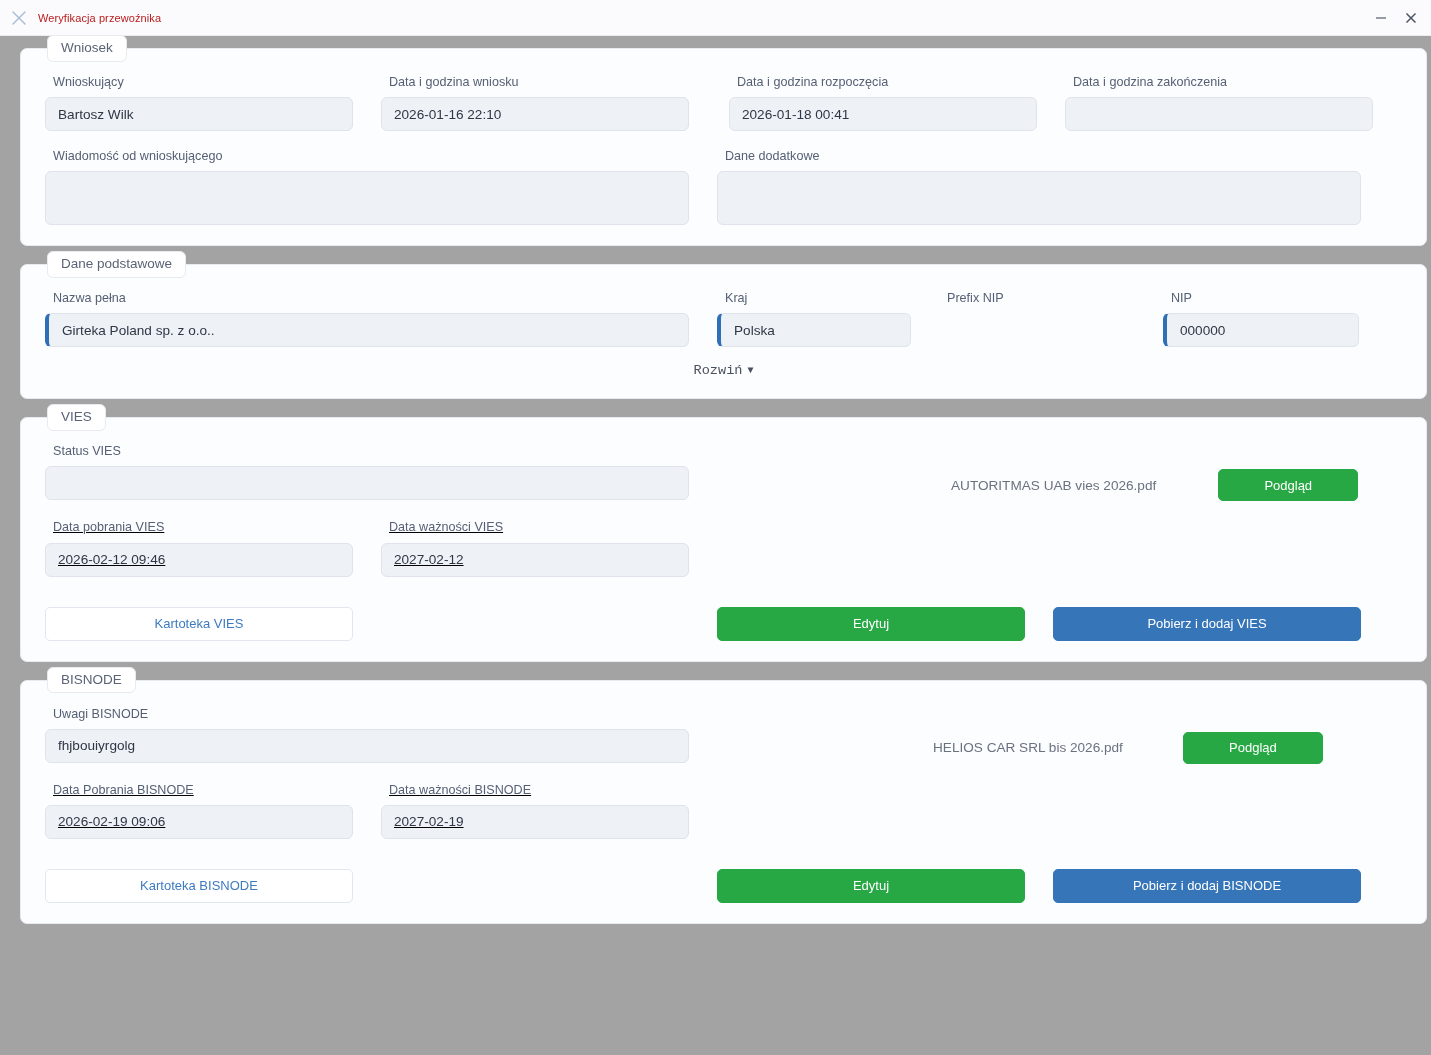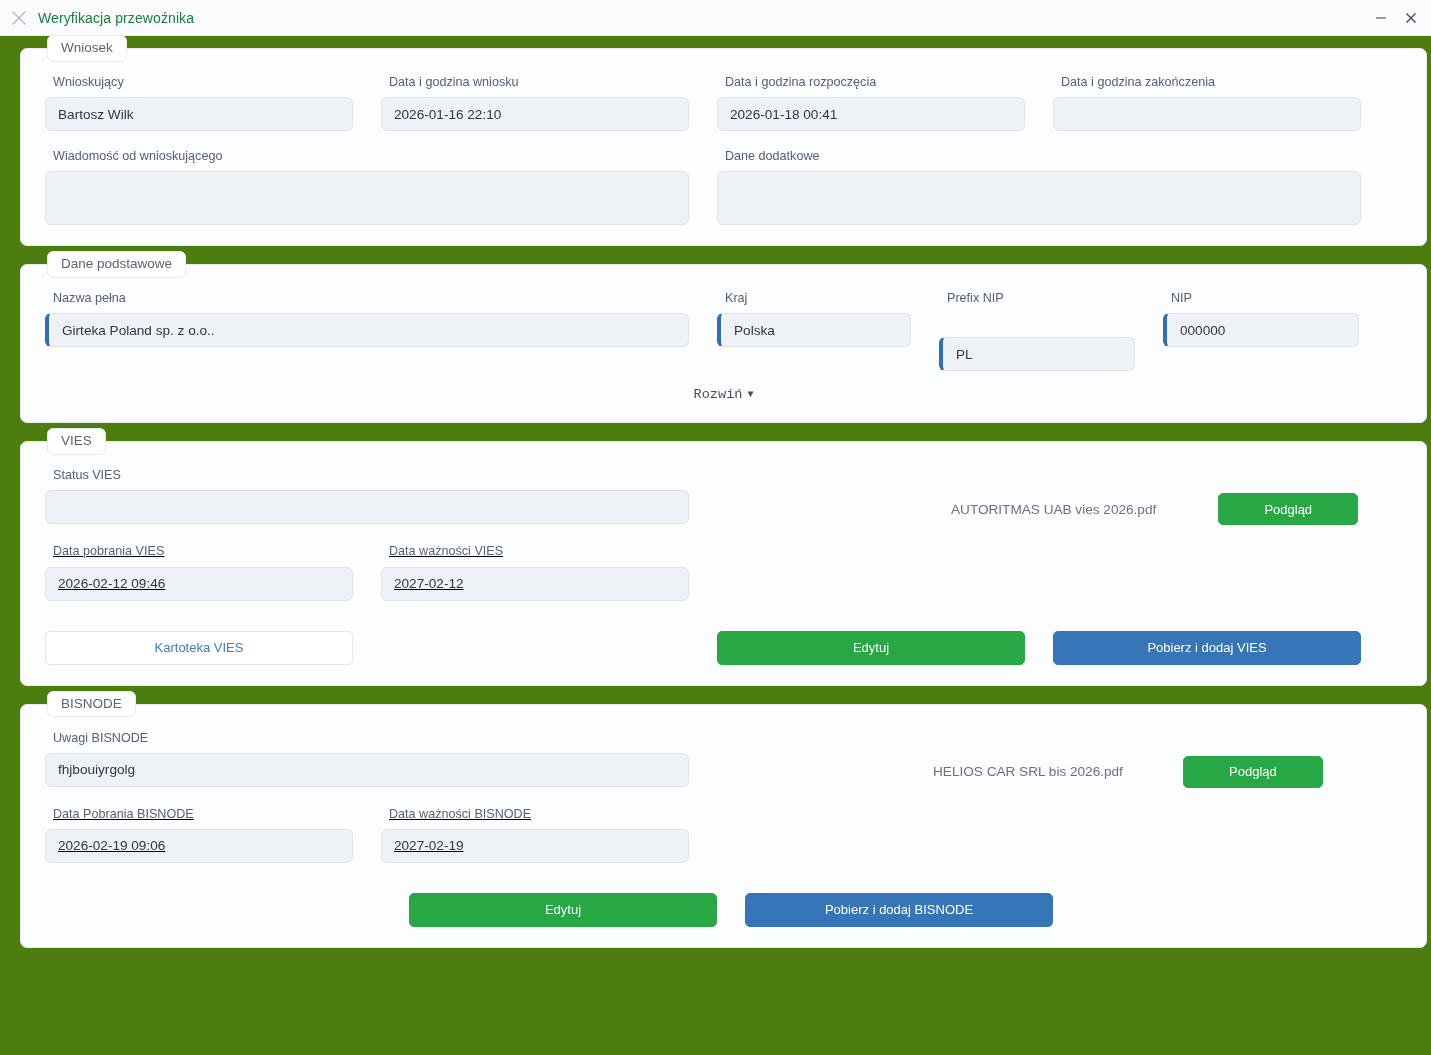--- a/index.html
+++ b/index.html
@@ -17,22 +17,22 @@
     height: 36px;
     background: #fbfbfd;
     border-bottom: 1px solid #e9ecf2;
     display: flex;
     align-items: center;
     padding: 0 12px 0 10px;
     position: relative;
   }
   .tb-icon { width: 18px; height: 18px; flex: 0 0 18px; margin-right: 10px; opacity: .85; }
   .tb-title {
-    font-size: 14px;
-    color: #15803d;
+    font-size: 11px;
+    color: #b91c1c;
     letter-spacing: .1px;
     white-space: nowrap;
   }
   .tb-controls {
     margin-left: auto;
     display: flex;
     align-items: center;
     gap: 14px;
   }
   .tb-btn {
@@ -42,21 +42,21 @@
     font-size: 14px;
     line-height: 1;
     cursor: default;
   }
   .tb-btn svg { display: block; }
 
   
   .page {
     padding: 12px 4px 0 20px;
     height: calc(1055px - 36px);
-    background: #4d7c0f;
+    background: #a3a3a3;
   }
 
   
   .section {
     position: relative;
     border: 1px solid #e8eaf0;
     border-radius: 7px;
     background: #fcfdff;
     margin-bottom: 18px;
     padding: 26px 24px 20px 24px;
@@ -139,21 +139,21 @@
     margin-top: 16px;
     cursor: pointer;
     user-select: none;
     font-family: Liberation Mono, monospace;
   }
   .expander .caret { font-size: 10px; margin-left: 5px; position: relative; top: -1px; }
 
   
   .w-w1 { width: 308px; }
   .w-w2 { width: 308px; margin-left: 28px; }
-  .w-w3 { width: 308px; margin-left: 28px; }
+  .w-w3 { width: 308px; margin-left: 40px; }
   .w-w4 { width: 308px; margin-left: 28px; }
   .w-msg { width: 644px; }
   .w-extra { width: 644px; margin-left: 28px; }
 
   .basic-name { width: 644px; }
   .basic-kraj { width: 194px; margin-left: 28px; }
   .basic-prefix { width: 196px; margin-left: 28px; gap: 24px; }
   .basic-nip { width: 196px; margin-left: 28px; }
 
   .vies-status { width: 644px; }
@@ -249,21 +249,20 @@
       <div class="field basic-name">
         <div class="field-label">Nazwa pełna</div>
         <div class="input accent">Girteka Poland sp. z o.o..</div>
       </div>
       <div class="field basic-kraj">
         <div class="field-label">Kraj</div>
         <div class="input accent">Polska</div>
       </div>
       <div class="field basic-prefix">
         <div class="field-label">Prefix NIP</div>
-        <div class="input accent">PL</div>
       </div>
       <div class="field basic-nip">
         <div class="field-label">NIP</div>
         <div class="input accent">000000</div>
       </div>
     </div>
 
     <div class="expander">
       <span>Rozwiń</span><span class="caret">▼</span>
     </div>
@@ -324,18 +323,19 @@
         </div>
       </div>
 
       <div class="side-doc" style="margin-left:244px;gap:60px;">
         <span class="file-name">HELIOS CAR SRL bis 2026.pdf</span>
         <span class="btn btn-green">Podgląd</span>
       </div>
     </div>
 
     <div class="actions">
+      <span class="btn btn-outline btn-wide kartoteka">Kartoteka BISNODE</span>
       <span class="btn btn-green btn-wide edytuj">Edytuj</span>
       <span class="btn btn-blue btn-wide pobierz">Pobierz i dodaj BISNODE</span>
     </div>
   </div>
 
 </div>
 
 </body></html>

